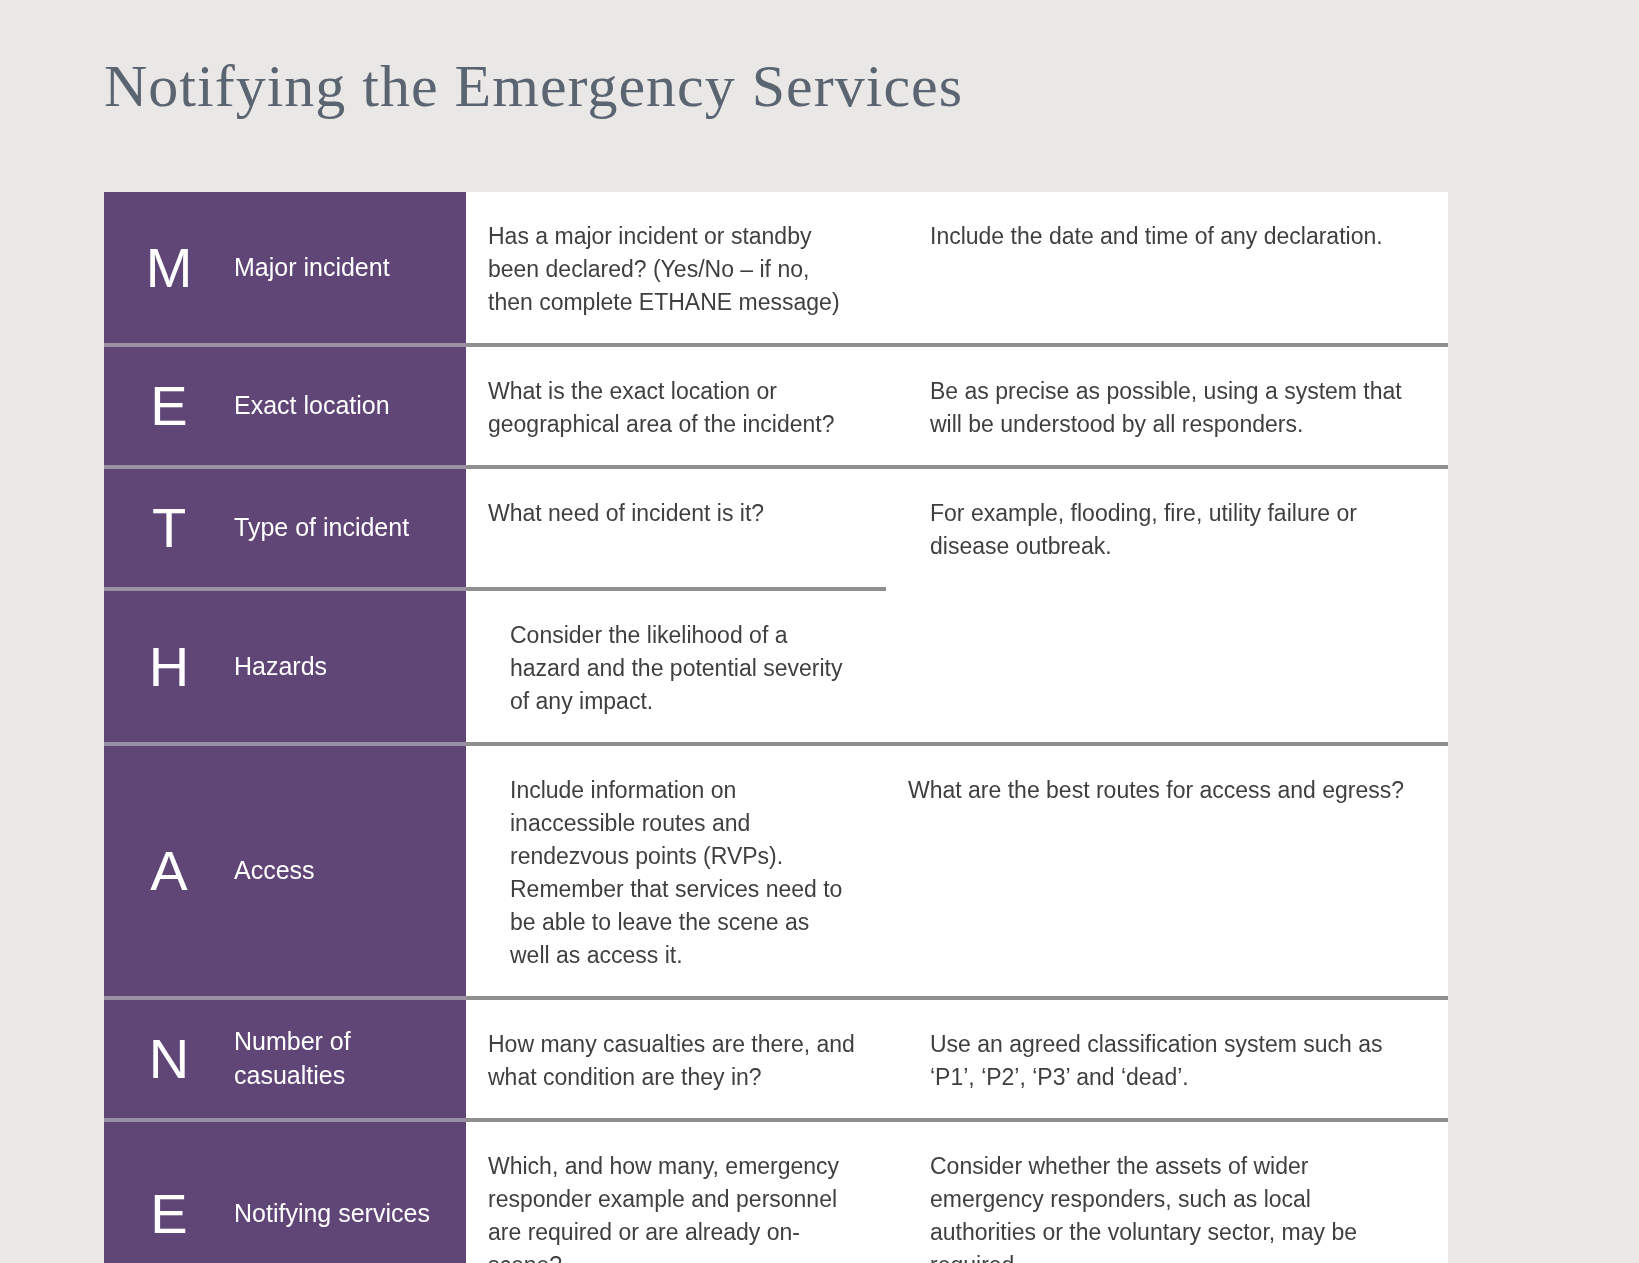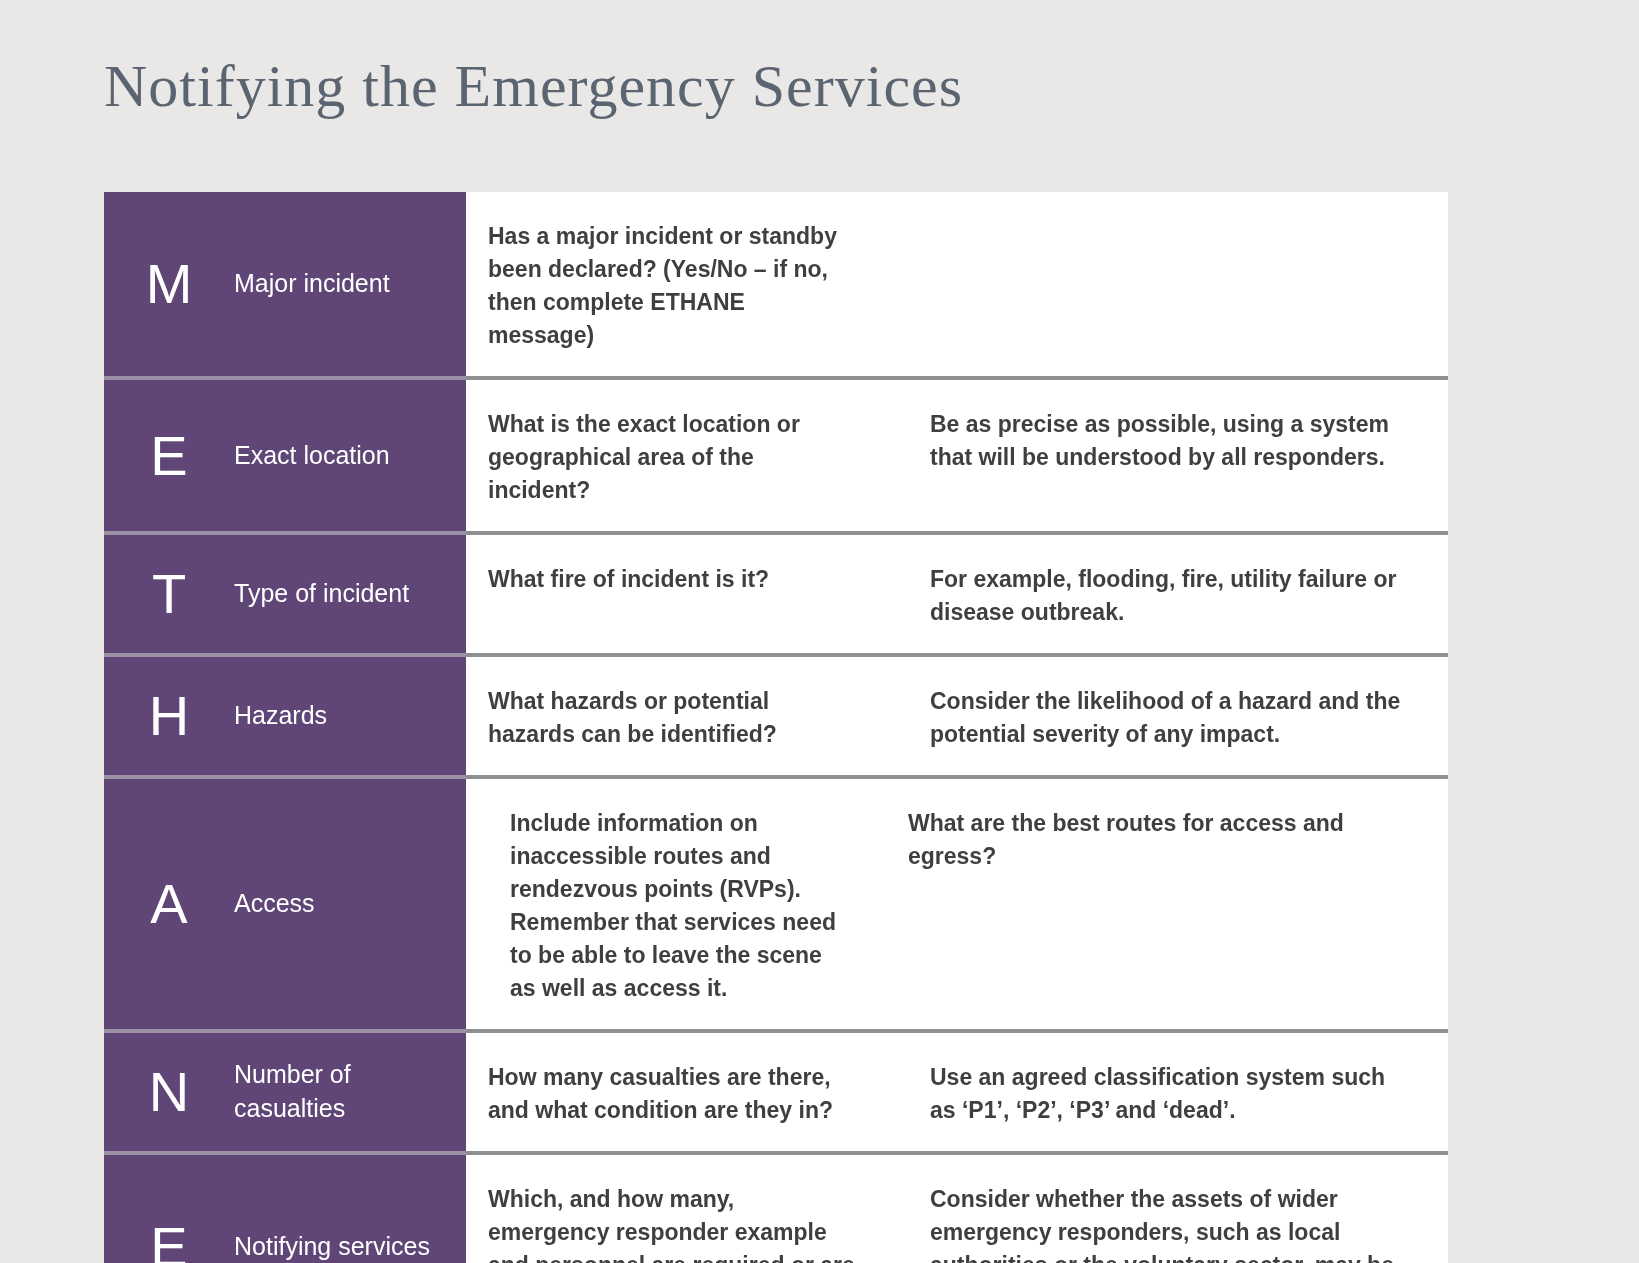--- a/index.html
+++ b/index.html
@@ -62,21 +62,21 @@
   }
   .row-label {
     flex: 1;
     font-size: 25px;
     font-weight: 300;
     line-height: 1.35;
     padding-right: 25px;
   }
   .cell-text {
     font-size: 23px;
-    font-weight: 700;
+    font-weight: 400;
     line-height: 33px;
     color: #3f3f3f;
     padding: 28px 30px 24px 22px;
   }
   .cell-guidance { padding-left: 44px; padding-right: 40px; }
 </style>
 </head>
 <body>
 
 <div class="page">
@@ -84,46 +84,46 @@
   <h1 class="page-title">Notifying the Emergency Services</h1>
 
   <div class="methane-table">
 
     <div class="row row-0">
       <div class="cell cell-letter">
         <div class="letter">M</div>
         <div class="row-label">Major incident</div>
       </div>
       <div class="cell cell-text cell-question">Has a major incident or standby been declared? (Yes/No – if no, then complete ETHANE message)</div>
+      <div class="cell cell-text cell-guidance">Include the date and time of any declaration.</div>
     </div>
 
     <div class="row row-1">
       <div class="cell cell-letter">
         <div class="letter">E</div>
         <div class="row-label">Exact location</div>
       </div>
       <div class="cell cell-text cell-question">What is the exact location or geographical area of the incident?</div>
       <div class="cell cell-text cell-guidance">Be as precise as possible, using a system that will be understood by all responders.</div>
     </div>
 
     <div class="row row-2">
       <div class="cell cell-letter">
         <div class="letter">T</div>
         <div class="row-label">Type of incident</div>
       </div>
-      <div class="cell cell-text cell-question">What fire of incident is it?</div>
+      <div class="cell cell-text cell-question">What need of incident is it?</div>
       <div class="cell cell-text cell-guidance">For example, flooding, fire, utility failure or disease outbreak.</div>
     </div>
 
     <div class="row row-3">
       <div class="cell cell-letter">
         <div class="letter">H</div>
         <div class="row-label">Hazards</div>
       </div>
-      <div class="cell cell-text cell-question">What hazards or potential hazards can be identified?</div>
       <div class="cell cell-text cell-guidance">Consider the likelihood of a hazard and the potential severity of any impact.</div>
     </div>
 
     <div class="row row-4">
       <div class="cell cell-letter">
         <div class="letter">A</div>
         <div class="row-label">Access</div>
       </div>
       <div class="cell cell-text cell-guidance">Include information on inaccessible routes and rendezvous points (RVPs). Remember that services need to be able to leave the scene as well as access it.</div>
       <div class="cell cell-text cell-question">What are the best routes for access and egress?</div>

